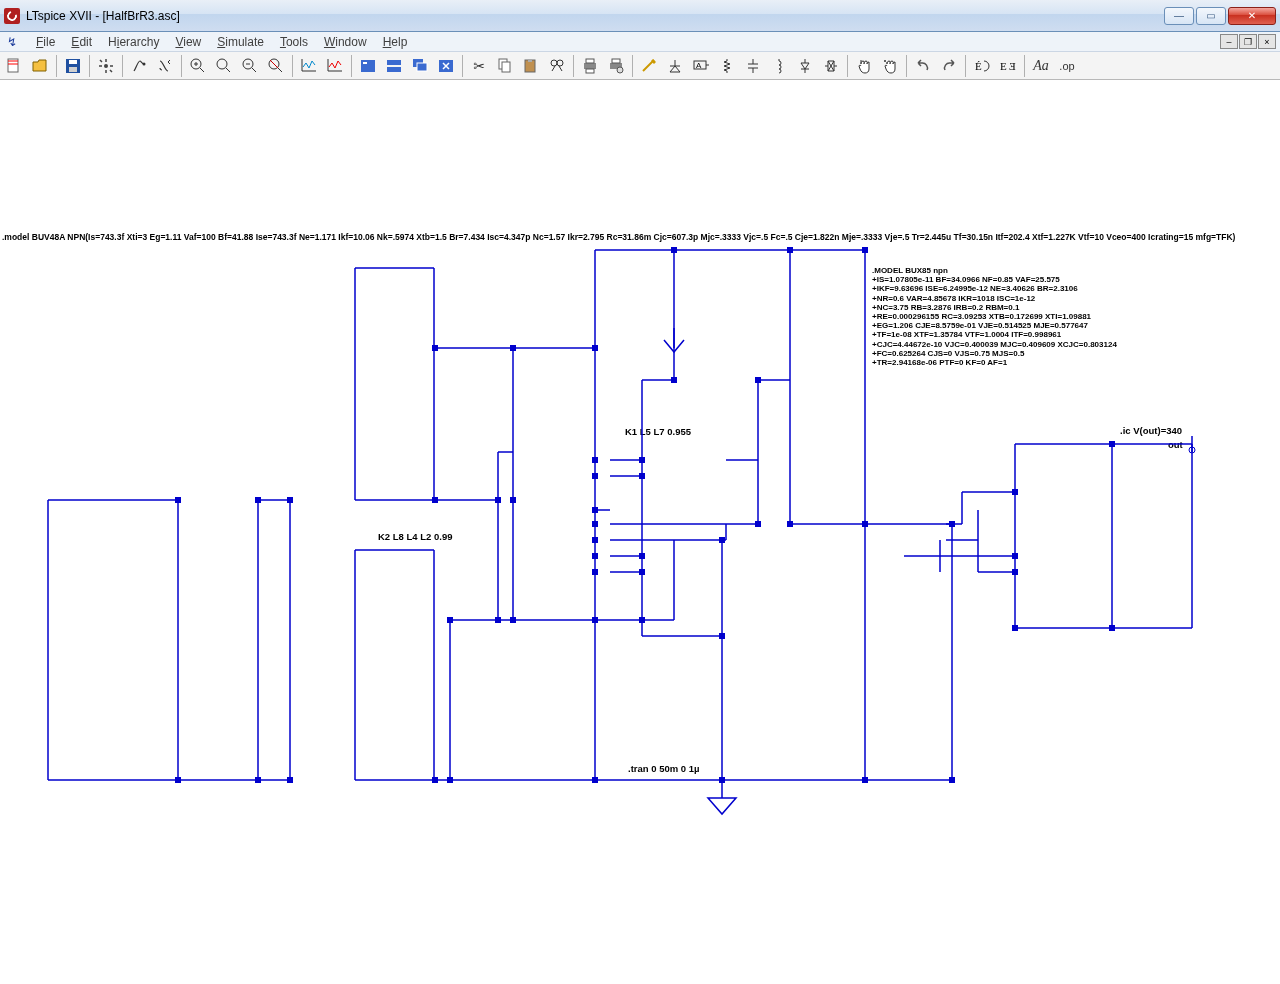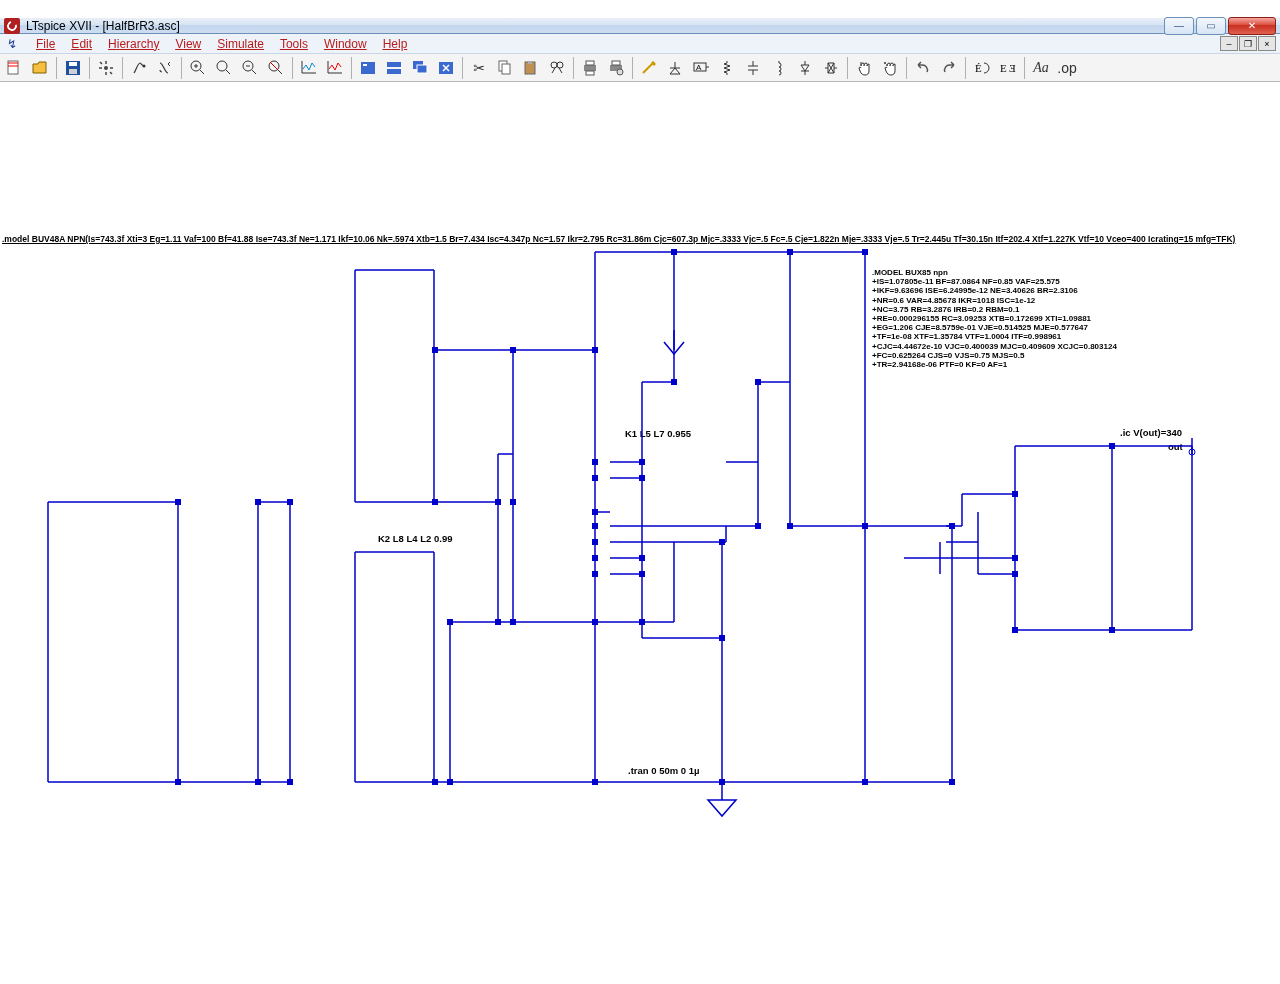--- a/index.html
+++ b/index.html
@@ -7,27 +7,26 @@
   font-family: "Segoe UI", Tahoma, sans-serif;
   font-size: 11px;
   background: #fff;
   overflow: hidden;
   width: 1280px;
   height: 984px;
 }
 
 
 .titlebar {
-  height: 16px;
+  height: 32px;
   background: linear-gradient(to bottom, #e9eff7 0%, #d6e4f4 45%, #c1d6ee 46%, #cfddf0 100%);
   border-bottom: 1px solid #6a8fb8;
   display: flex;
   align-items: center;
   padding: 4px 4px;
-  margin-top: 18px;
 }
 .titlebar .app-icon {
   width: 16px; height: 16px;
   background: #b02020;
   border-radius: 2px;
   margin-right: 6px;
   position: relative;
 }
 .titlebar .app-icon::after {
   content: "";
@@ -70,23 +69,22 @@
   width: 16px; height: 16px;
   margin-right: 8px;
   display: inline-flex;
   align-items: center; justify-content: center;
   color: #1a3a9a;
   font-size: 12px;
 }
 .menu-item {
   padding: 2px 8px;
   font-size: 12px;
-  color: #b91c1c;
+  color: #404040;
   cursor: default;
-  text-decoration: underline;
 }
 .menu-item u { text-decoration: underline; }
 .menubar .spacer { flex: 1; }
 .mdi-btn {
   width: 18px; height: 15px;
   margin-left: 1px;
   border: 1px solid #888;
   background: #e5e5e5;
   font-size: 9px;
   display: flex; align-items: center; justify-content: center;
@@ -140,21 +138,21 @@
 .gndtri { stroke: #0000cd; stroke-width: 1.5; fill: none; }
 
 .dir-text {
   position: absolute;
   font-family: Arial, sans-serif;
   font-size: 9.5px;
   color: #000;
   white-space: nowrap;
   font-weight: bold;
 }
-.dir-text.small { font-size: 8.5px; text-decoration: underline; }
+.dir-text.small { font-size: 8.5px; }
 .model-block {
   position: absolute;
   font-family: Liberation Sans, sans-serif;
   font-size: 8px;
   color: #000;
   line-height: 1.15;
   white-space: nowrap;
   font-weight: bold;
 }
 
@@ -401,37 +399,37 @@
       </svg>
     </div>
   <div class="tb-btn">
       <svg viewBox="0 0 18 18">
         <text x="1" y="13" font-size="11" font-family="serif">E</text>
         <text x="10" y="13" font-size="11" font-family="serif">Ǝ</text>
       </svg>
     </div>
   <div class="tb-sep"></div>
   <div class="tb-btn" style="font-style:italic;font-family:serif;font-size:14px">Aa</div>
-  <div class="tb-btn" style="font-size:14px">.op</div>
+  <div class="tb-btn" style="font-size:11px">.op</div>
 </div>
 
 <div class="canvas-wrap">
   <div class="dot-grid"></div>
 
   <div class="dir-text small" style="left:2px; top:152px;">.model BUV48A NPN(Is=743.3f Xti=3 Eg=1.11 Vaf=100 Bf=41.88 Ise=743.3f Ne=1.171 Ikf=10.06 Nk=.5974 Xtb=1.5 Br=7.434 Isc=4.347p Nc=1.57 Ikr=2.795 Rc=31.86m Cjc=607.3p Mjc=.3333 Vjc=.5 Fc=.5 Cje=1.822n Mje=.3333 Vje=.5 Tr=2.445u Tf=30.15n Itf=202.4 Xtf=1.227K Vtf=10 Vceo=400 Icrating=15 mfg=TFK)</div>
 
   <div class="dir-text" style="left:625px; top:346px;">K1 L5 L7 0.955</div>
   <div class="dir-text" style="left:378px; top:451px;">K2 L8 L4 L2 0.99</div>
   <div class="dir-text" style="left:628px; top:683px;">.tran 0 50m 0 1µ</div>
   <div class="dir-text" style="left:1120px; top:345px;">.ic V(out)=340</div>
   <div class="dir-text" style="left:1168px; top:359px;">out</div>
 
   <div class="model-block" style="left:872px; top:186px;">
     <div>.MODEL BUX85 npn</div>
-    <div>+IS=1.07805e-11 BF=87.0864 NF=0.85 VAF=25.575</div>
+    <div>+IS=1.07805e-11 BF=34.0966 NF=0.85 VAF=25.575</div>
     <div>+IKF=9.63696 ISE=6.24995e-12 NE=3.40626 BR=2.3106</div>
     <div>+NR=0.6 VAR=4.85678 IKR=1018 ISC=1e-12</div>
     <div>+NC=3.75 RB=3.2876 IRB=0.2 RBM=0.1</div>
     <div>+RE=0.000296155 RC=3.09253 XTB=0.172699 XTI=1.09881</div>
     <div>+EG=1.206 CJE=8.5759e-01 VJE=0.514525 MJE=0.577647</div>
     <div>+TF=1e-08 XTF=1.35784 VTF=1.0004 ITF=0.998961</div>
     <div>+CJC=4.44672e-10 VJC=0.400039 MJC=0.409609 XCJC=0.803124</div>
     <div>+FC=0.625264 CJS=0 VJS=0.75 MJS=0.5</div>
     <div>+TR=2.94168e-06 PTF=0 KF=0 AF=1</div>
   </div>

